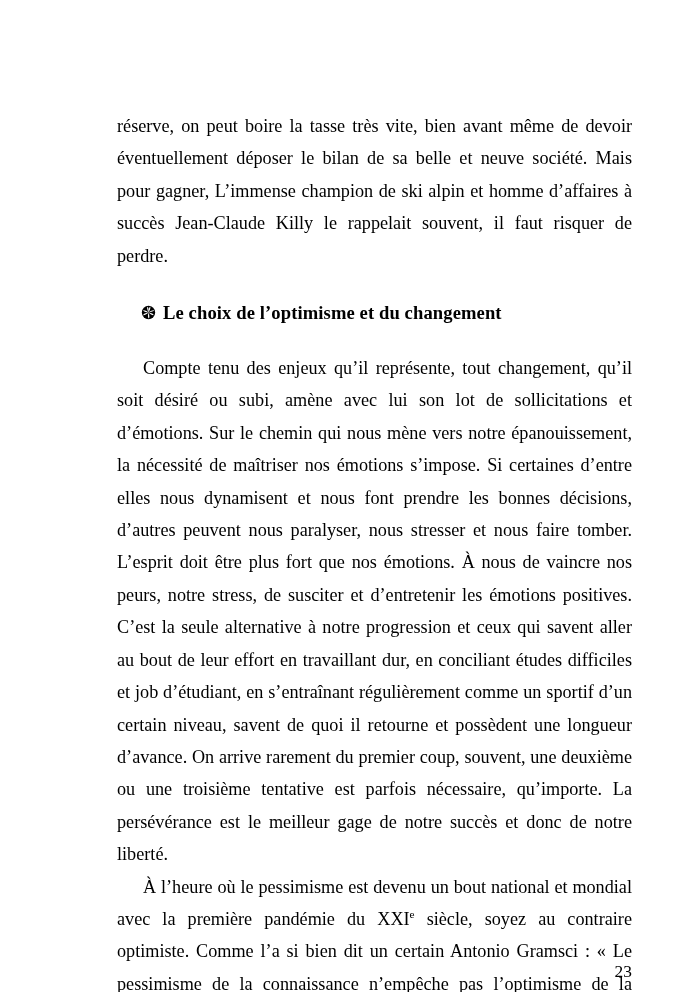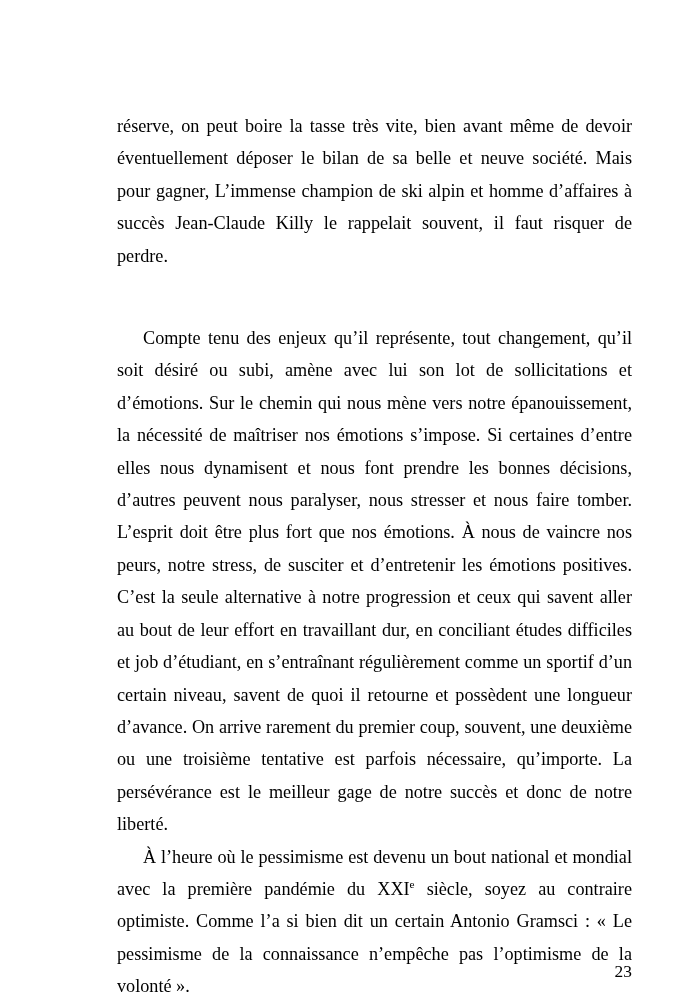--- a/index.html
+++ b/index.html
@@ -87,20 +87,38 @@
 <body>
 
 <div class="page">
 
   <div class="text-block">
 
     <p class="body-par first">réserve, on peut boire la tasse très vite, bien avant même de devoir éventuellement déposer le bilan de sa belle et neuve société. Mais pour gagner, L’immense champion de ski alpin et homme d’affaires à succès Jean-Claude Killy le rappelait souvent, il faut risquer de perdre.</p>
 
     <div class="heading-gap-top"></div>
 
+    <h2 class="section-heading">
+      <span class="heading-bullet">
+        <svg width="15" height="15" viewBox="0 0 32 32" aria-hidden="true">
+          <g fill="#000000">
+            <circle cx="16" cy="16" r="14.2"></circle>
+          </g>
+          <g fill="#ffffff">
+            <path d="M16 16 C16 9.5 17.6 4.6 19.6 3.4 C20.8 5.6 19.4 10.6 16 16 Z"></path>
+            <path d="M16 16 C21.2 12.1 26.0 10.2 28.0 11.4 C27.2 13.8 22.4 15.2 16 16 Z"></path>
+            <path d="M16 16 C22.4 16.8 26.8 19.2 27.0 21.5 C24.6 22.4 20.4 20.1 16 16 Z"></path>
+            <path d="M16 16 C18.2 22.1 18.4 27.3 16.6 28.6 C14.6 27.5 14.4 22.3 16 16 Z"></path>
+            <path d="M16 16 C11.0 20.3 6.6 22.6 4.6 21.6 C5.0 19.2 9.6 17.0 16 16 Z"></path>
+            <path d="M16 16 C9.6 15.6 4.9 13.6 4.4 11.3 C6.6 10.2 11.2 12.0 16 16 Z"></path>
+            <path d="M16 16 C13.1 10.3 12.2 5.3 13.8 3.8 C15.9 4.6 16.8 9.6 16 16 Z"></path>
+          </g>
+        </svg>
+      </span><span class="heading-text">Le choix de l’optimisme et du changement</span>
+    </h2>
 
     <div class="heading-gap-bottom"></div>
 
     <p class="body-par">Compte tenu des enjeux qu’il représente, tout changement, qu’il soit désiré ou subi, amène avec lui son lot de sollicitations et d’émotions. Sur le chemin qui nous mène vers notre épanouissement, la nécessité de maîtriser nos émotions s’impose. Si certaines d’entre elles nous dynamisent et nous font prendre les bonnes décisions, d’autres peuvent nous paralyser, nous stresser et nous faire tomber. L’esprit doit être plus fort que nos émotions. À nous de vaincre nos peurs, notre stress, de susciter et d’entretenir les émotions positives. C’est la seule alternative à notre progression et ceux qui savent aller au bout de leur effort en travaillant dur, en conciliant études difficiles et job d’étudiant, en s’entraînant régulièrement comme un sportif d’un certain niveau, savent de quoi il retourne et possèdent une longueur d’avance. On arrive rarement du premier coup, souvent, une deuxième ou une troisième tentative est parfois nécessaire, qu’importe. La persévérance est le meilleur gage de notre succès et donc de notre liberté.</p>
 
     <p class="body-par"><span>À l’heure où le pessimisme est devenu un bout national et mondial avec la première pandémie du XXI</span><sup class="ordinal">e</sup><span> siècle, soyez au contraire optimiste. Comme l’a si bien dit un certain Antonio Gramsci : « Le pessimisme de la connaissance n’empêche pas l’optimisme de la volonté ».</span></p>
 
   </div>
 
   <div class="page-number">23</div>

